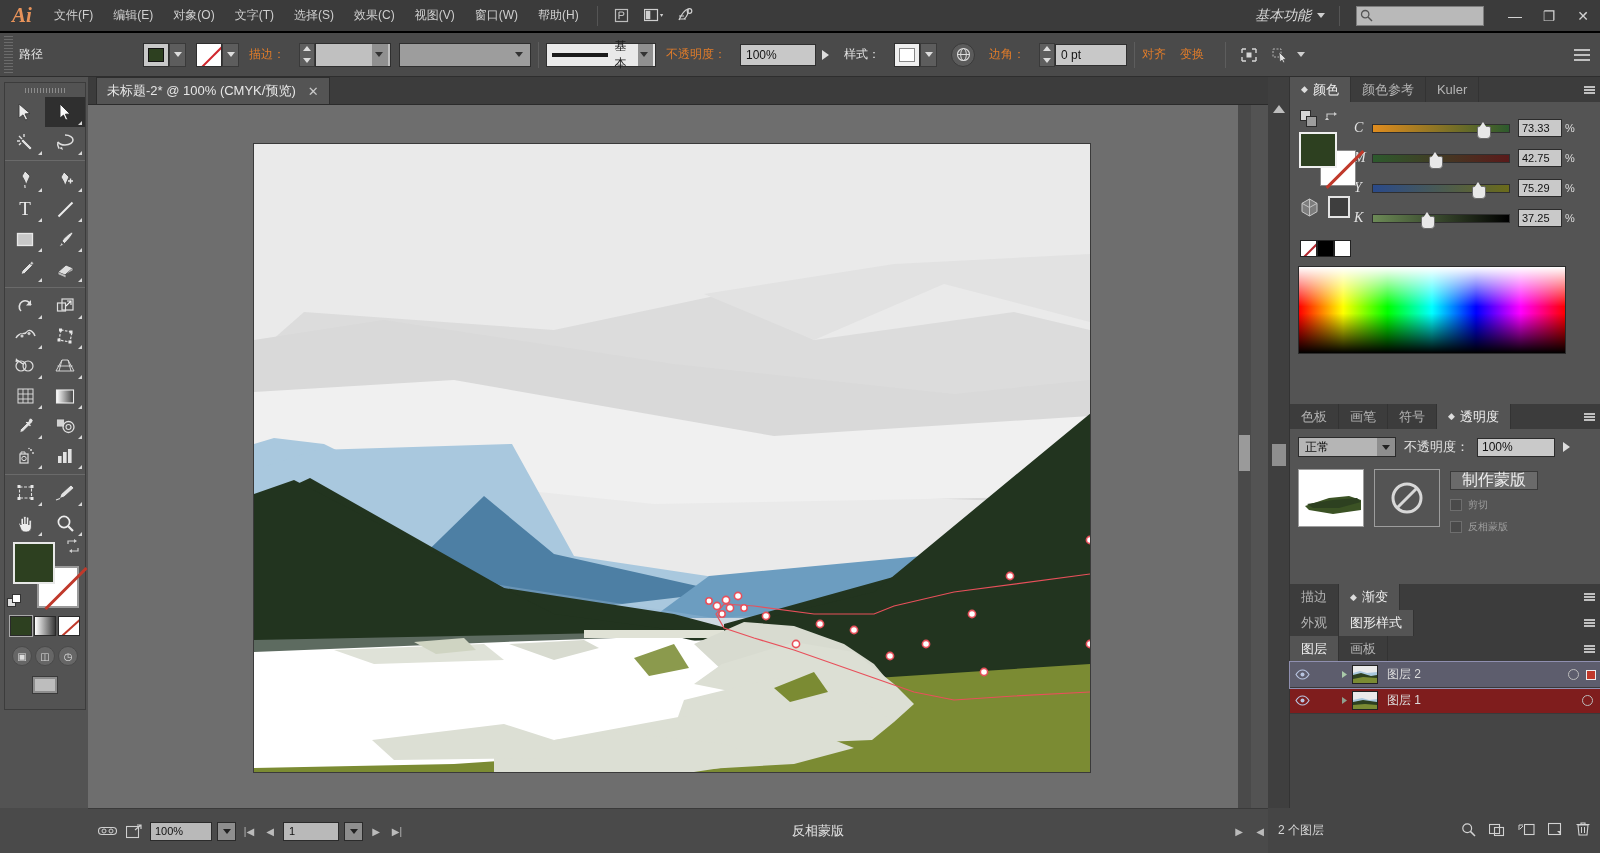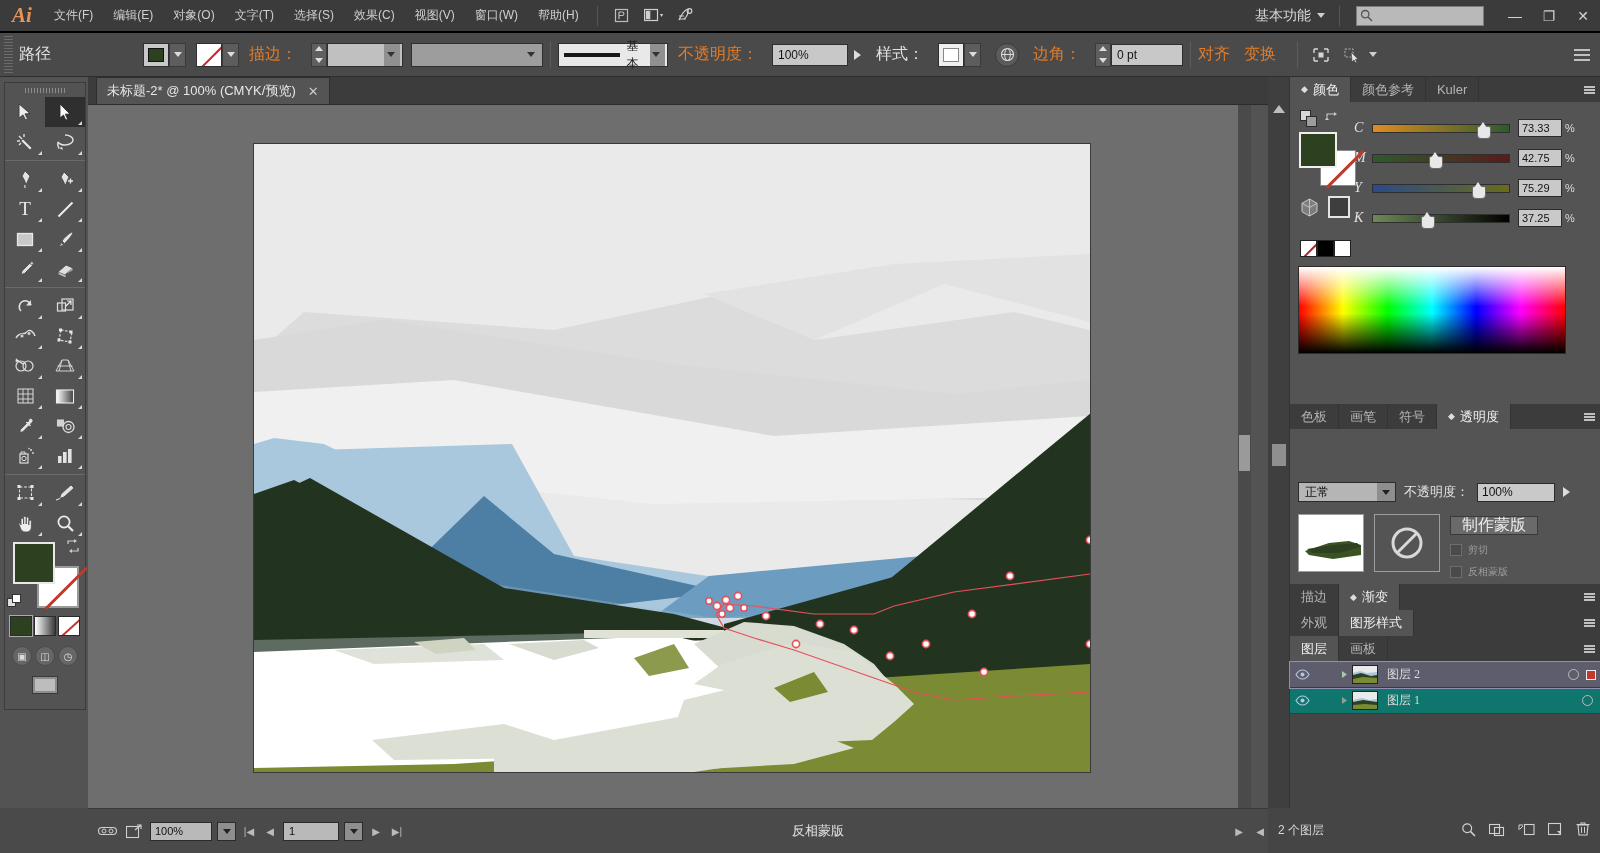--- a/index.html
+++ b/index.html
@@ -29,21 +29,21 @@
     padding:0 10px; height:33px; line-height:33px; color:#cfcfcf; font-size:12px;
     white-space:nowrap; cursor:default;
   }
   .menu-sep { width:1px; height:20px; background:#555; margin:0 8px; }
   .mb-icon {
     width:26px; height:22px; margin:0 3px; display:flex; align-items:center; justify-content:center;
     color:#bbb;
   }
   .mb-right { margin-left:auto; display:flex; align-items:center; height:33px; }
   .ws-switch {
-    color:#d9d9d9; font-size:14px; padding:0 6px; display:flex; align-items:center; gap:6px;
+    color:#d9d9d9; font-size:14px; padding:0 6px; display:flex; align-items:center; gap:6px;font-style:italic;
   }
   .caret { width:0;height:0;border-left:4px solid transparent;border-right:4px solid transparent;border-top:5px solid #cfcfcf; }
   .search-box {
     width:128px; height:20px; background:#b9b9b9; border:1px solid #7d7d7d;
     display:flex; align-items:center; padding-left:3px; margin:0 8px;
   }
   .search-box svg { opacity:.8; }
   .win-btns { display:flex; align-items:center; margin-left:6px; }
   .win-btn {
     width:34px; height:26px; display:flex; align-items:center; justify-content:center;
@@ -51,21 +51,21 @@
   }
 
   
   .controlbar {
     position:absolute; left:0; top:33px; width:1600px; height:44px;
     background:#4a4a4a; border-bottom:1px solid #2e2e2e;
     display:flex; align-items:center; padding-left:4px;
   }
   .cb-grip { width:9px; height:38px; margin-right:6px;
     background:repeating-linear-gradient(to bottom,#6b6b6b 0 1px,transparent 1px 3px);}
-  .cb-label { font-size:16px; color:#e0e0e0; margin-right:14px; white-space:nowrap; }
+  .cb-label { font-size:12px; color:#e0e0e0; margin-right:14px; white-space:nowrap; }
   .cb-label.orange { color:#e07c2a; }
   .cb-sep { width:1px; height:26px; background:#5d5d5d; margin:0 7px; }
   .swatch-btn {
     width:26px; height:24px; border:1px solid #2f2f2f; background:#c8c8c8;
     display:flex; align-items:center; justify-content:center;
   }
   .swatch-inner { width:16px; height:14px; border:1px solid #111; }
   .tiny-drop {
     width:17px; height:24px; background:#5d5d5d; border:1px solid #3a3a3a;
     display:flex; align-items:center; justify-content:center;
@@ -215,39 +215,39 @@
   .cp-ss { width:17px; height:17px; border:1px solid #222; }
   .cp-ss.none { background:#fff; position:relative; overflow:hidden; }
   .cp-ss.none:after{content:"";position:absolute;left:-3px;top:50%;width:26px;height:2px;background:#b3262d;transform:rotate(-45deg);transform-origin:center;}
   .cp-spectrum { margin-top:9px; width:268px; height:88px; border:1px solid #2b2b2b;
     background:
       linear-gradient(to bottom, rgba(255,255,255,1) 0%, rgba(255,255,255,0) 46%, rgba(0,0,0,0) 54%, rgba(0,0,0,1) 100%),
       linear-gradient(to right,#ff0000 0%,#ffff00 16.6%,#00ff00 33.3%,#00ffff 50%,#0000ff 66.6%,#ff00ff 83.3%,#ff0000 100%);
   }
 
   .transp-panel { background:#545454; padding:8px; height:155px; }
-  .tp-row1 { display:flex; align-items:center; gap:8px;margin-top:45px; }
+  .tp-row1 { display:flex; align-items:center; gap:8px; }
   .tp-blend { width:98px; height:20px; background:#b5b5b5; border:1px solid #2b2b2b; color:#111;
     font-size:12px; display:flex; align-items:center; justify-content:space-between; padding-left:6px; }
   .tp-blend .abox { width:18px;height:18px;background:#8e8e8e;display:flex;align-items:center;justify-content:center;}
   .tp-op-label { font-size:13px; color:#e2e2e2; white-space:nowrap; }
   .tp-op-val { width:78px; height:19px; background:#c9c9c9; border:1px solid #2b2b2b; color:#111;
     font-size:12px; display:flex; align-items:center; padding-left:4px; }
   .tp-row2 { display:flex; align-items:flex-start; gap:10px; margin-top:12px; }
   .tp-thumb { width:66px; height:58px; background:#fff; border:1px solid #9d9d9d; position:relative; overflow:hidden; }
   .tp-mask { width:66px; height:58px; background:#545454; border:1px solid #9d9d9d;
     display:flex; align-items:center; justify-content:center; }
   .tp-opts { display:flex; flex-direction:column; gap:8px; padding-top:2px; }
   .tp-btn { width:88px; height:19px; background:#6a6a6a; border:1px solid #3a3a3a; color:#ececec;
     font-size:16px; display:flex; align-items:center; justify-content:center; }
   .chk-row { display:flex; align-items:center; gap:6px; font-size:10px; color:#9d9d9d; }
   .chk { width:12px; height:12px; border:1px solid #6e6e6e; background:#4a4a4a; }
 
   .small-tabbar { display:flex; height:26px; background:#3c3c3c; align-items:stretch; }
-  .layers-panel { background:#0f766e;font-family:Liberation Serif, serif; }
+  .layers-panel { background:#7f1d1d; }
   .layer-row { display:flex; align-items:center; height:26px; border-bottom:1px solid #3a3a3a; position:relative; }
   .layer-row.sel { background:#5d5d6d; outline:1px solid #8f8fb0; }
   .lr-eye { width:24px; display:flex; align-items:center; justify-content:center; color:#cdd8ef; }
   .lr-lock { width:22px; }
   .lr-tri { width:16px; display:flex;align-items:center;justify-content:center; }
   .lr-thumb { width:26px; height:19px; border:1px solid #222; overflow:hidden; }
   .lr-name { flex:1; padding-left:9px; font-size:12px; color:#dcdcdc; }
   .lr-circle { width:11px; height:11px; border-radius:50%; border:1px solid #bcbcbc; margin-right:7px; }
   .lr-target { width:10px; height:10px; background:#c0392b; border:1px solid #eee; margin-right:4px; }
   .lf-text { font-size:12px; color:#d6d6d6; }

